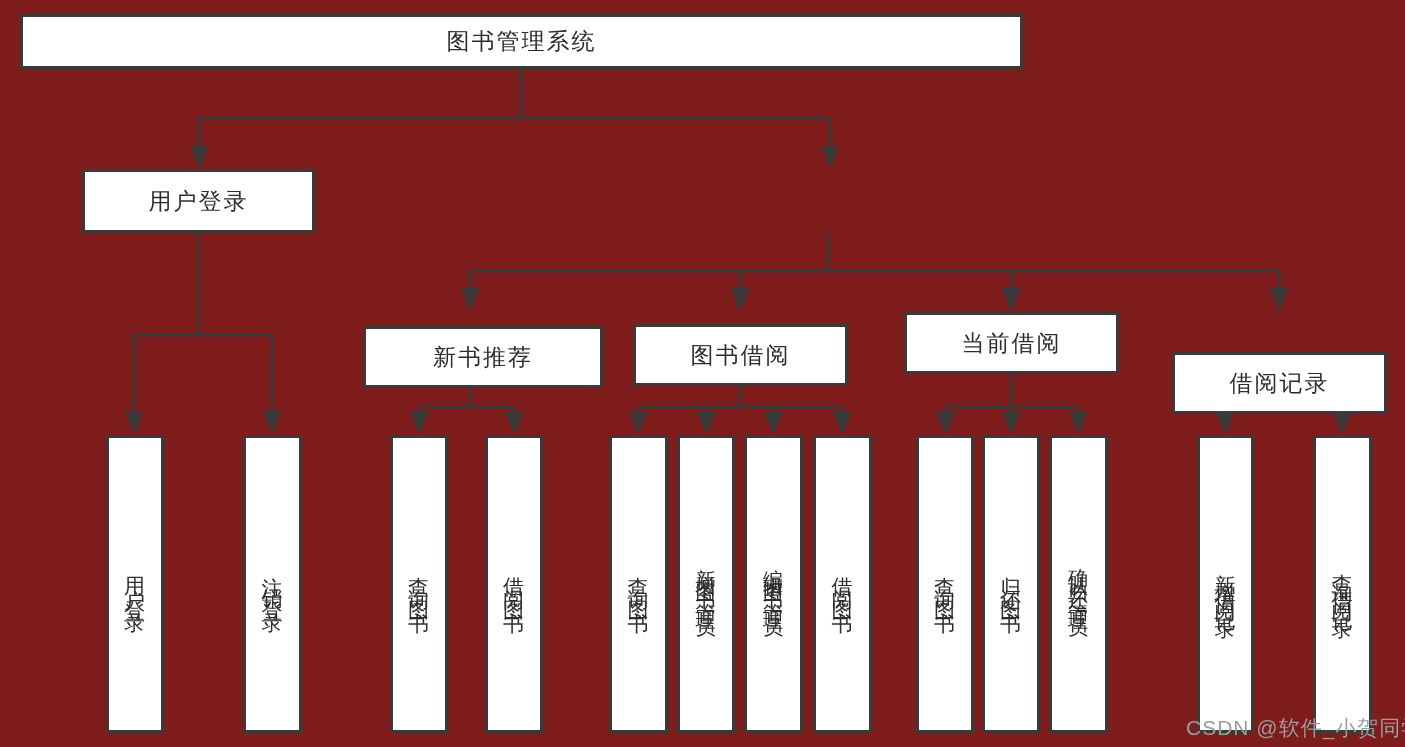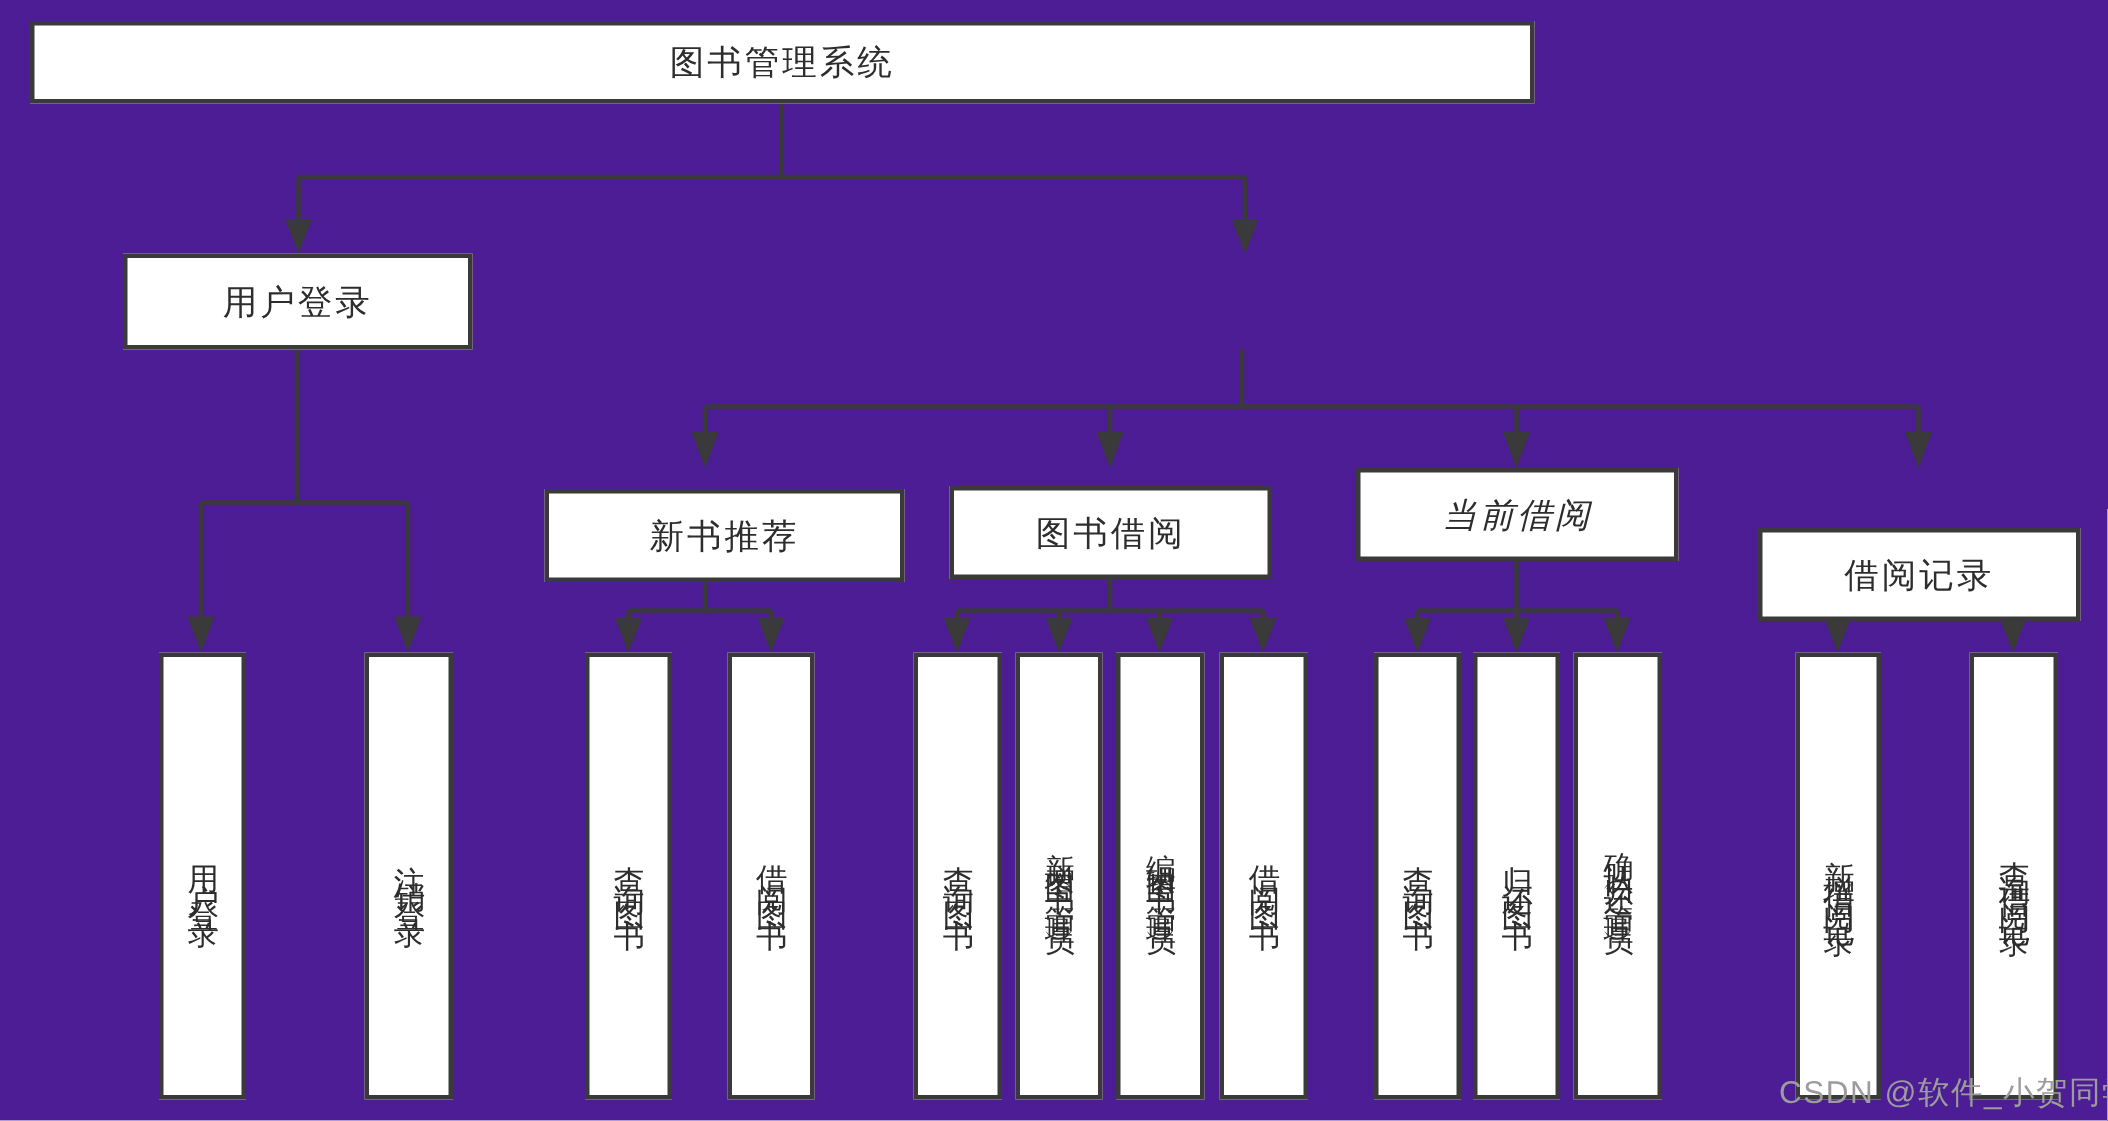--- a/index.html
+++ b/index.html
@@ -5,21 +5,21 @@
   html, body {
     margin: 0;
     padding: 0;
     background: #ffffff;
     font-family: "Liberation Sans", sans-serif;
   }
   .stage {
     position: relative;
     width: 1405px;
     height: 747px;
-    background: #4c1d95;
+    background: #7f1d1d;
     overflow: hidden;
   }
   .wires {
     position: absolute;
     left: 0;
     top: 0;
     width: 1405px;
     height: 747px;
     z-index: 1;
   }
@@ -59,21 +59,21 @@
     white-space: nowrap;
     z-index: 3;
   }
 
   
   #n-root   { left: 20px;   top: 14px;  width: 1003px; height: 55px; }
   #n-login  { left: 82px;   top: 169px; width: 233px;  height: 64px; }
   #n-mgmt   { left: 711px;  top: 169px; width: 235px;  height: 64px; }
   #n-l3-0   { left: 363px;  top: 326px; width: 240px;  height: 62px; }
   #n-l3-1   { left: 633px;  top: 324px; width: 215px;  height: 62px; }
-  #n-l3-2   { left: 904px;  top: 312px; width: 215px;  height: 62px; font-style: italic; }
+  #n-l3-2   { left: 904px;  top: 312px; width: 215px;  height: 62px; }
   #n-l3-3   { left: 1172px; top: 312px; width: 215px;  height: 62px; margin-top: 40px; }
   #n-leaf-0  { left: 106px;  top: 435px; width: 58px; height: 298px; }
   #n-leaf-1  { left: 243px;  top: 435px; width: 59px; height: 298px; }
   #n-leaf-2  { left: 390px;  top: 435px; width: 58px; height: 298px; }
   #n-leaf-3  { left: 485px;  top: 435px; width: 58px; height: 298px; }
   #n-leaf-4  { left: 609px;  top: 435px; width: 59px; height: 298px; }
   #n-leaf-5  { left: 677px;  top: 435px; width: 58px; height: 298px; }
   #n-leaf-6  { left: 744px;  top: 435px; width: 59px; height: 298px; }
   #n-leaf-7  { left: 813px;  top: 435px; width: 59px; height: 298px; }
   #n-leaf-8  { left: 916px;  top: 435px; width: 58px; height: 298px; }

